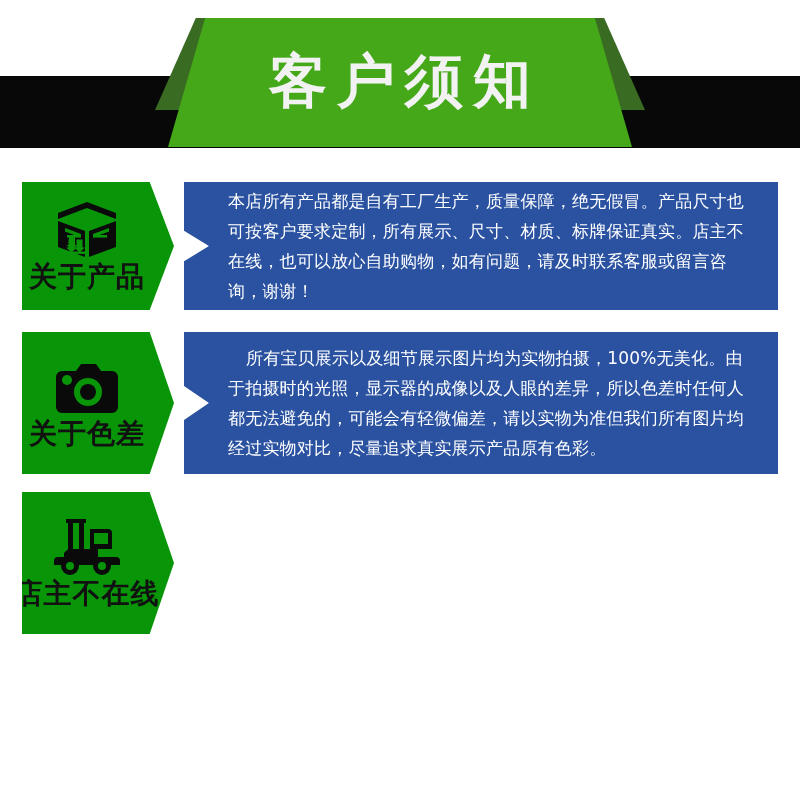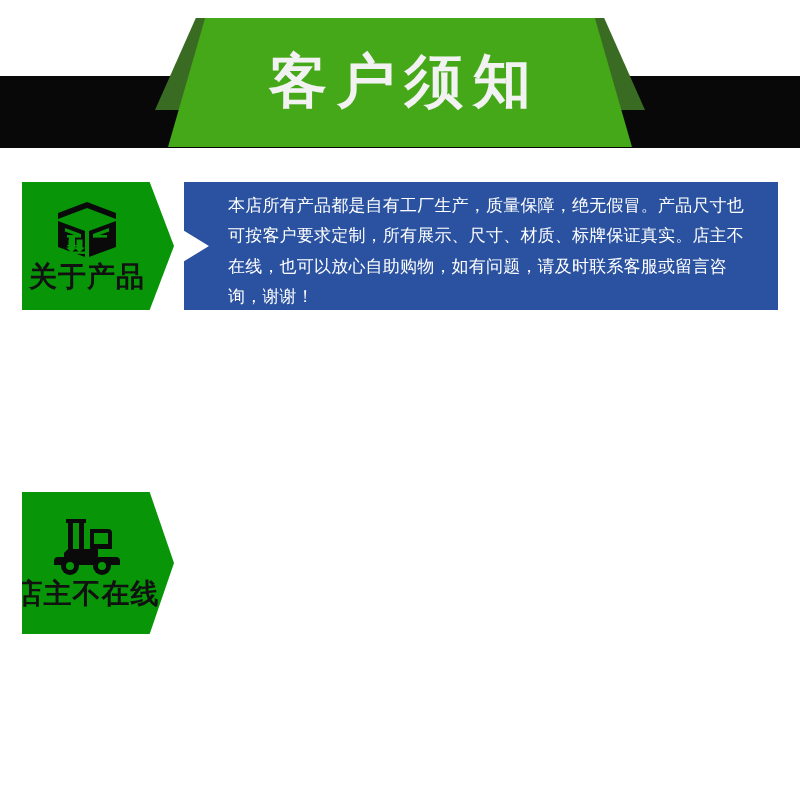--- a/index.html
+++ b/index.html
@@ -119,20 +119,21 @@
   
   .body-panel {
     position: absolute;
     left: 162px;
     top: 0;
     width: 594px;
     height: 100%;
     background: #2a52a0;
     clip-path: polygon(0% 0%, 100% 0%, 100% 100%, 0% 100%, 0% 62%, 4.2% 50%, 0% 38%);
     display: flex;
+    align-items: center;
     box-sizing: border-box;
     padding: 8px 22px 8px 44px;
   }
   .body-text {
     color: #ffffff;
     font-size: 17px;
     line-height: 1.78;
     text-indent: 18px;
     letter-spacing: 0.2px;
   }
@@ -173,20 +174,36 @@
       </svg>
     </div>
     <div class="label-text">关于产品</div>
   </div>
   <div class="body-panel">
     <div class="body-text">本店所有产品都是自有工厂生产，质量保障，绝无假冒。产品尺寸也可按客户要求定制，所有展示、尺寸、材质、标牌保证真实。店主不在线，也可以放心自助购物，如有问题，请及时联系客服或留言咨询，谢谢！</div>
   </div>
 </div>
 
 <div class="row" id="row-1">
+  <div class="label-panel">
+    <div class="label-icon">
+      <svg width="62" height="56" viewBox="0 0 62 56">
+        <g fill="#0a0a0a">
+          <path d="M6 12 H20 L25 5 H40 L45 12 H56 A6 6 0 0 1 62 18 V48 A6 6 0 0 1 56 54 H6 A6 6 0 0 1 0 48 V18 A6 6 0 0 1 6 12 Z"></path>
+        </g>
+        <circle cx="32" cy="33" r="14" fill="#089608"></circle>
+        <circle cx="32" cy="33" r="8" fill="#0a0a0a"></circle>
+        <circle cx="11" cy="21" r="5" fill="#089608"></circle>
+      </svg>
+    </div>
+    <div class="label-text">关于色差</div>
+  </div>
+  <div class="body-panel">
+    <div class="body-text">所有宝贝展示以及细节展示图片均为实物拍摄，100%无美化。由于拍摄时的光照，显示器的成像以及人眼的差异，所以色差时任何人都无法避免的，可能会有轻微偏差，请以实物为准但我们所有图片均经过实物对比，尽量追求真实展示产品原有色彩。</div>
+  </div>
 </div>
 
 <div class="row" id="row-2">
   <div class="label-panel">
     <div class="label-icon">
       <svg width="66" height="56" viewBox="0 0 66 56">
         <g fill="#0a0a0a">
           <rect x="14" y="2" width="5" height="30"></rect>
           <rect x="25" y="2" width="5" height="30"></rect>
           <rect x="12" y="0" width="20" height="4"></rect>

